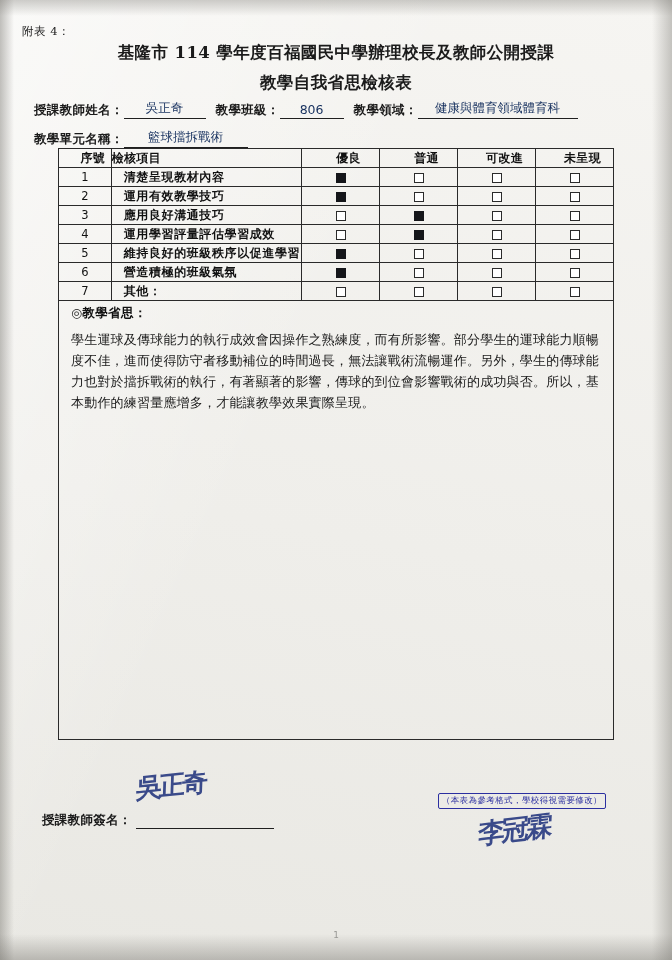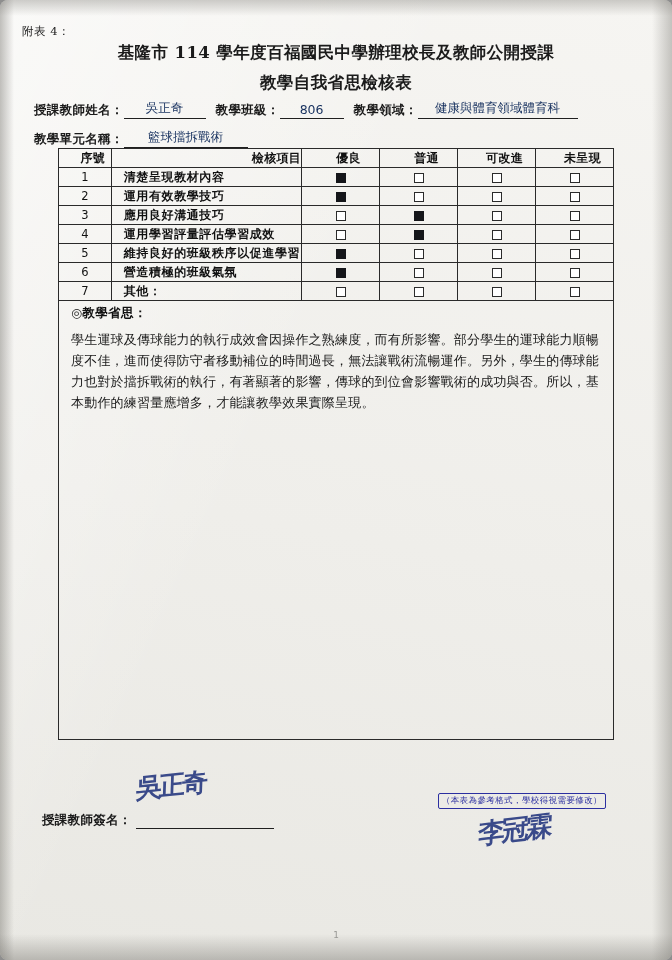--- a/index.html
+++ b/index.html
@@ -16,21 +16,20 @@
   .page {
     position: relative;
     width: 672px;
     height: 960px;
     background: #f2f1ee;
     background-image:
       linear-gradient(115deg, rgba(255,255,255,0.55) 0%, rgba(255,255,255,0) 42%),
       linear-gradient(190deg, #f6f5f2 0%, #efeeea 55%, #e9e8e3 100%);
     box-sizing: border-box;
     overflow: hidden;
-    border-radius: 8px;
   }
   
   .page:before {
     content: "";
     position: absolute;
     left: 0; top: 0; bottom: 0;
     width: 14px;
     background: linear-gradient(90deg, rgba(120,118,112,0.45), rgba(120,118,112,0));
     pointer-events: none;
   }
@@ -290,21 +289,21 @@
     <div class="meta-row">
       <span class="meta-label">教學單元名稱：</span>
       <span class="fill w-unit">籃球擋拆戰術</span>
     </div>
   </div>
 
   <table class="check">
     <thead>
       <tr>
         <th class="c-no">序號</th>
-        <th class="c-item" style="text-align:right;padding-left:0 !important;margin-top:48px;">檢核項目</th>
+        <th class="c-item" style="text-align:left;padding-left:0 !important;margin-top:48px;">檢核項目</th>
         <th class="c-opt">優良</th>
         <th class="c-opt">普通</th>
         <th class="c-opt">可改進</th>
         <th class="c-opt">未呈現</th>
       </tr>
     </thead>
     <tbody>
       <tr>
         <td class="c-no">1</td>
         <td class="c-item">清楚呈現教材內容</td>

